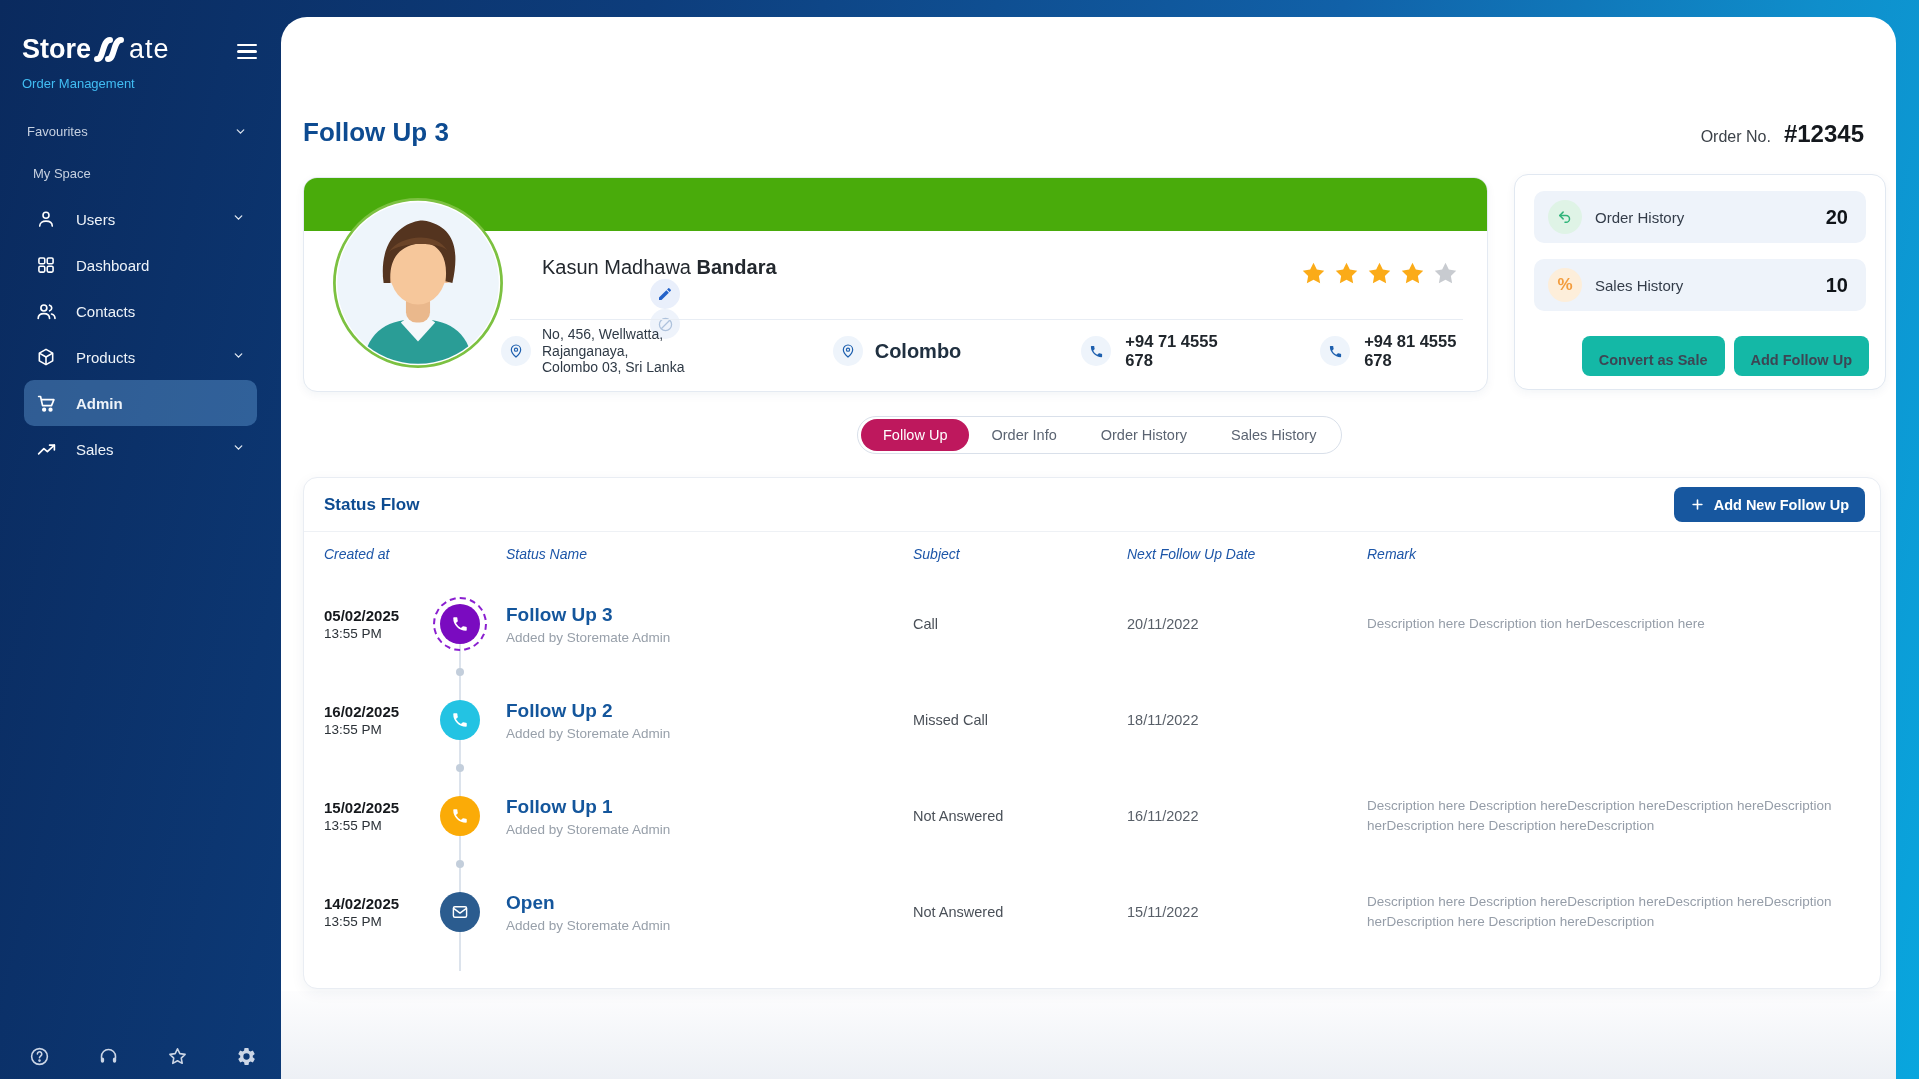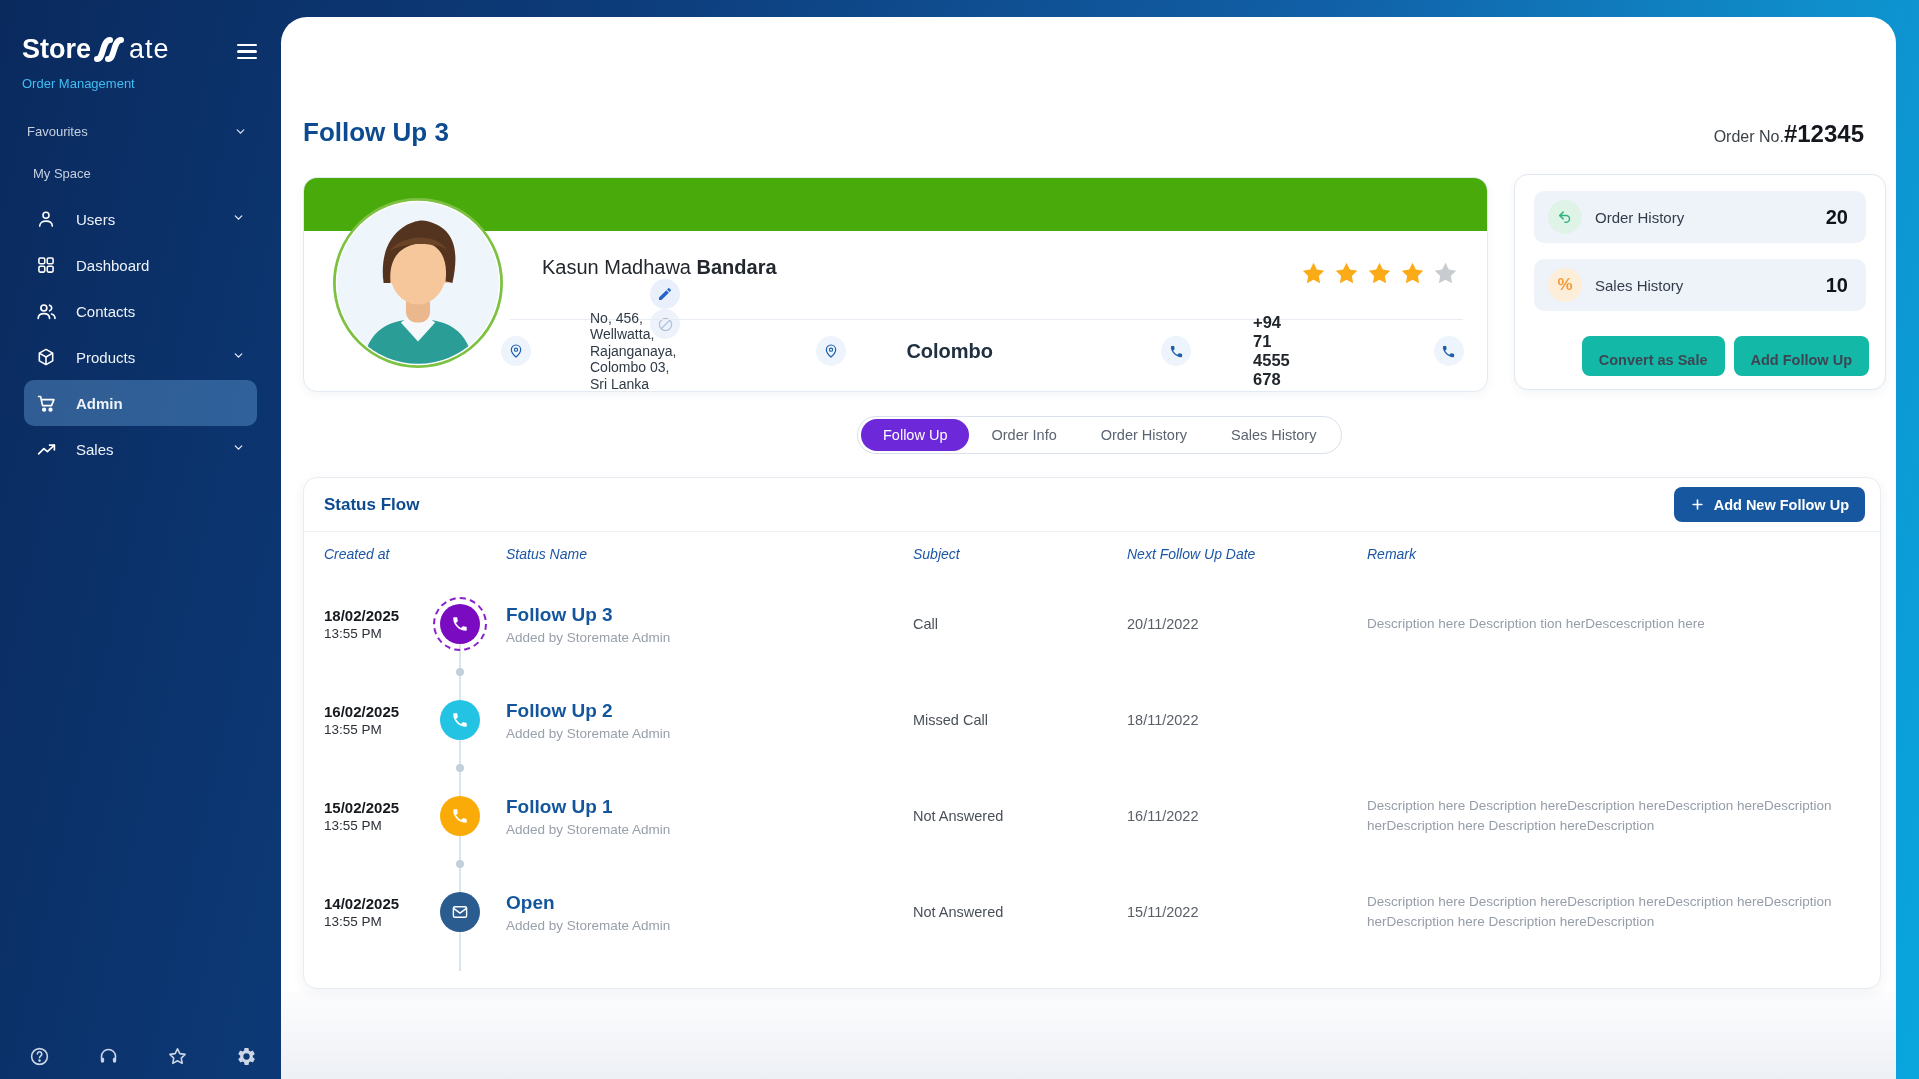--- a/index.html
+++ b/index.html
@@ -31,38 +31,38 @@
   .menu-item .mi-chev{ margin-left:auto; }
   .side-bottom{ position:absolute; bottom:12px; left:28px; width:230px; display:flex;
     justify-content:space-between; align-items:center; color:#ccd6e6; }
   .side-bottom .sb-ic{ width:22px; height:22px; cursor:pointer; display:flex; align-items:center; justify-content:center;}
   
   .sheet{ position:absolute; left:281px; top:17px; width:1615px; height:1062px;
     background:#fff; border-radius:26px 26px 0 0; }
   .bottom-fade{ position:absolute; left:0; bottom:0; width:100%; height:88px;
     background:linear-gradient(180deg,#fdfdfe,#edf0f5); }
   .page-title{ position:absolute; left:22px; top:100px; font-size:26px; font-weight:bold; color:#0d4b91; }
-  .order-no{ position:absolute; right:32px; top:103px; font-size:16px; color:#3c4249; display:flex; align-items:baseline; gap:0;}
+  .order-no{ position:absolute; right:32px; top:103px; font-size:16px; color:#3c4249; display:flex; align-items:baseline; gap:13px;}
   .order-no b{ font-size:24px; color:#14181d; }
   
   .profile-card{ position:absolute; left:22px; top:160px; width:1185px; height:215px;
     background:#fff; border:1px solid #e4eaf2; border-radius:14px;
     box-shadow:0 3px 10px rgba(25,50,90,.05); }
   .green-band{ position:absolute; left:0; top:0; right:0; height:53px; background:#49ab0b;
     border-radius:13px 13px 0 0; }
   .avatar-wrap{ position:absolute; left:28px; top:19px; width:172px; height:172px; }
   .name-row{ position:absolute; left:238px; top:78px; display:flex; align-items:center;flex-direction:column; }
   .name{ font-size:20px; color:#23282e; }
   .name b{ font-weight:bold; }
   .icon-btn{ width:30px; height:30px; border-radius:50%; background:#e9effb; display:flex;
     align-items:center; justify-content:center; margin-left:12px; cursor:pointer; }
   .icon-btn.ghost{ background:#eef3fb; }
   .pc-divider{ position:absolute; left:206px; right:24px; top:141px; height:1px; background:#e8edf4; }
   .contact-row{ position:absolute; left:197px; top:148px; right:24px; height:50px;
-    display:flex; align-items:center;gap:48px; }
+    display:flex; align-items:center; }
   .c-ic{ width:30px; height:30px; border-radius:50%; background:#eef4fb; color:#1d5fae;
     display:flex; align-items:center; justify-content:center; flex:0 0 auto; }
   .addr{ margin-left:11px; width:250px; font-size:14px; color:#2f3a46; line-height:1.18; }
   .city-ic{ margin-left:92px; }
   .city{ margin-left:12px; font-size:20px; font-weight:bold; color:#203040; }
   .ph-ic1{ margin-left:120px; }
   .ph-ic2{ margin-left:96px; }
   .phone{ margin-left:14px; font-size:16.5px; font-weight:bold; color:#20262c; }
   .stars{ position:absolute; left:996px; top:82px; display:flex; gap:6px; }
   .stars svg{ width:27px; height:27px; fill:#c8cbd0; }
@@ -78,21 +78,21 @@
   .sum-label{ margin-left:13px; font-size:15px; color:#333c49; font-weight:500; }
   .sum-value{ margin-left:auto; font-size:20px; font-weight:bold; color:#101419; }
   .sum-buttons{ position:absolute; right:16px; top:161px; display:flex; gap:9px; }
   .pill-btn{ height:40px; border:none; background:#14b8a6; border-radius:8px; padding:16px 17px;
     font-family:inherit; font-size:14.5px; font-weight:bold; color:#3c4654; cursor:pointer; }
   
   .tabs{ position:absolute; left:576px; top:399px; height:38px; background:#fff;
     border:1px solid #d9e0ea; border-radius:20px; display:flex; align-items:center; padding:0 3px; }
   .tab{ height:32px; border-radius:16px; display:flex; align-items:center; padding:0 22px;
     font-size:14.5px; color:#5b6472; cursor:pointer; white-space:nowrap; }
-  .tab.active{ background:#6d28d9; color:#fff; font-weight:500; }
+  .tab.active{ background:#be185d; color:#fff; font-weight:500; }
   
   .status-card{ position:absolute; left:22px; top:460px; width:1578px; height:512px;
     background:#fff; border:1px solid #e9edf3; border-radius:14px;
     box-shadow:0 4px 14px rgba(25,50,90,.06); }
   .sc-titlebar{ height:54px; display:flex; align-items:center; padding:0 15px 0 20px;
     border-bottom:1px solid #eef1f5; }
   .sc-title{ font-size:17px; font-weight:bold; color:#0d4b91; }
   .add-btn{ margin-left:auto; height:35px; background:#17579f; color:#fff; border:none;
     border-radius:8px; display:flex; align-items:center; gap:9px; padding:0 16px;
     font-family:inherit; font-size:14.5px; font-weight:bold; cursor:pointer; }
@@ -393,21 +393,21 @@
       <div>Remark</div>
     </div>
     <div class="sc-body">
       <div class="tl-line"></div>
       <div class="tl-dot" style="top:92px;"></div>
       <div class="tl-dot" style="top:188px;"></div>
       <div class="tl-dot" style="top:284px;"></div>
 
       <div class="sf-row">
         <div class="created">
-          <b>18/02/2025</b><span>13:55 PM</span>
+          <b>05/02/2025</b><span>13:55 PM</span>
         </div>
         <div>
             <span class="tl-ic ring" style="background:#7A0BC0">
           <svg width="18" height="18" viewBox="0 0 24 24" fill="currentColor">
                 <path d="M6.62 10.79a15.05 15.05 0 006.59 6.59l2.2-2.2a1 1 0 011.01-.25c1.12.37 2.32.57 3.57.57a1 1 0 011 1V20a1 1 0 01-1 1A17 17 0 013 4a1 1 0 011-1h3.5a1 1 0 011 1c0 1.25.2 2.45.57 3.57a1 1 0 01-.25 1.01l-2.2 2.21z"></path>
               </svg>
         </span>
           </div>
         <div class="sname">
           <a>Follow Up 3</a>

